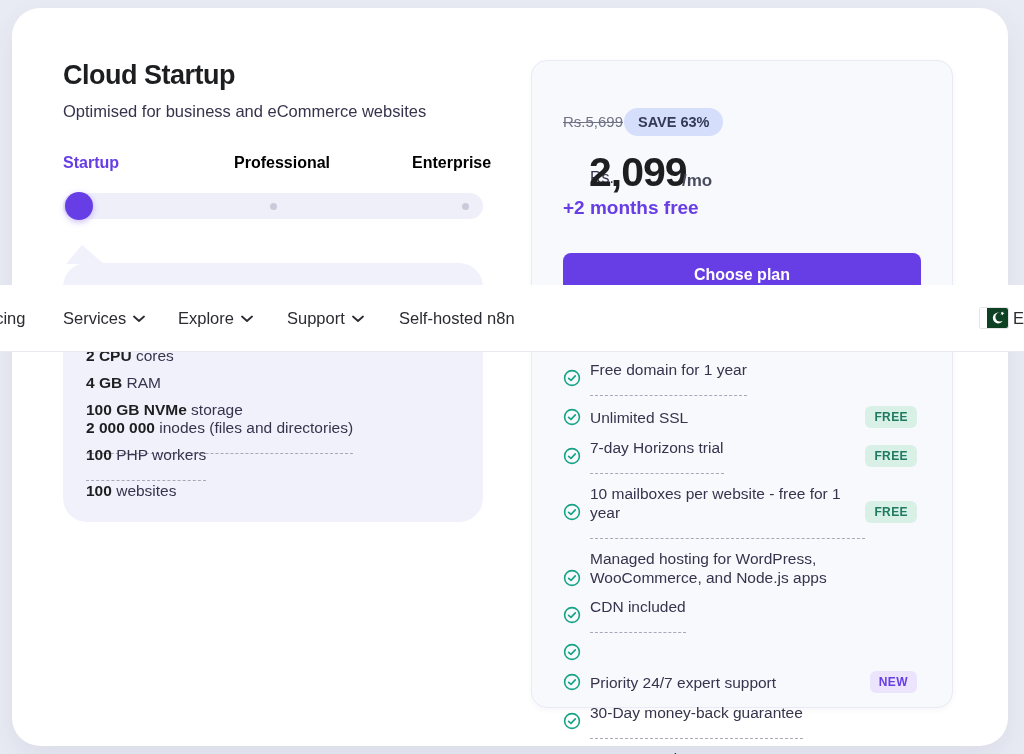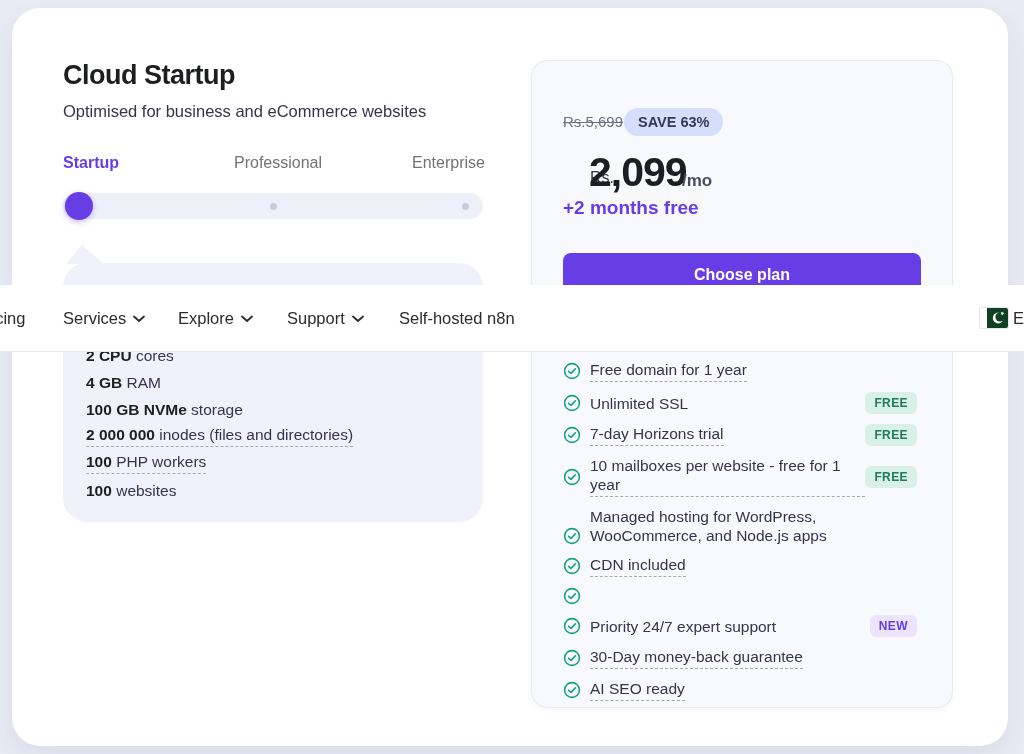--- a/index.html
+++ b/index.html
@@ -18,21 +18,21 @@
   
   .title {
     position:absolute; left:63px; top:60px;
     font-size:27px; font-weight:700; letter-spacing:-0.5px; color:#1d1e20;
   }
   .subtitle {
     position:absolute; left:63px; top:102px;
     font-size:16.5px; color:#36344d;
   }
   
-  .tab { position:absolute; top:154px; font-size:16px; color:#737373; cursor:pointer; }
+  .tab { position:absolute; top:154px; font-size:16px; color:#000000; cursor:pointer;font-weight:bold; }
   .tab.active { color:var(--accent,#673de6); font-weight:700; }
   .tab-startup { left:63px; }
   .tab-professional { left:234px; }
   .tab-enterprise { left:412px; }
   .slider-track {
     position:absolute; left:63px; top:193px; width:420px; height:26px;
     border-radius:13px; background:#efeffa;
   }
   .slider-thumb {
     position:absolute; left:65px; top:192px; width:28px; height:28px;
@@ -51,21 +51,21 @@
   }
   .specs-pointer {
     position:absolute; left:66px; top:245px; width:38px; height:19px;
     background:#f1f1fb;
     clip-path:polygon(42% 0, 0 100%, 100% 100%);
   }
   .specs-list { position:absolute; left:86px; top:342px; }
   .spec-row { height:27px; display:flex; align-items:center; font-size:15.5px; color:#36344d; }
   .spec-row b { color:#1d1e20; font-weight:700; }
   .spec-text { display:inline-block; }
-  .dashed { border-bottom:1px dashed #a6a9b8; padding-bottom:2px; }
+  .dashed { border-bottom:1px dashed #a6a9b8; padding-bottom:16px; }
   
   .plan-card {
     position:absolute; left:531px; top:60px; width:422px; height:648px;
     background:#f8f9fd; border:1px solid #e8ebf5; border-radius:16px;
     box-shadow:0 2px 6px rgba(30,30,80,0.04);
   }
   .old-price {
     position:absolute; left:563px; top:113px;
     font-size:15px; color:#6f7285; text-decoration:line-through;
   }

